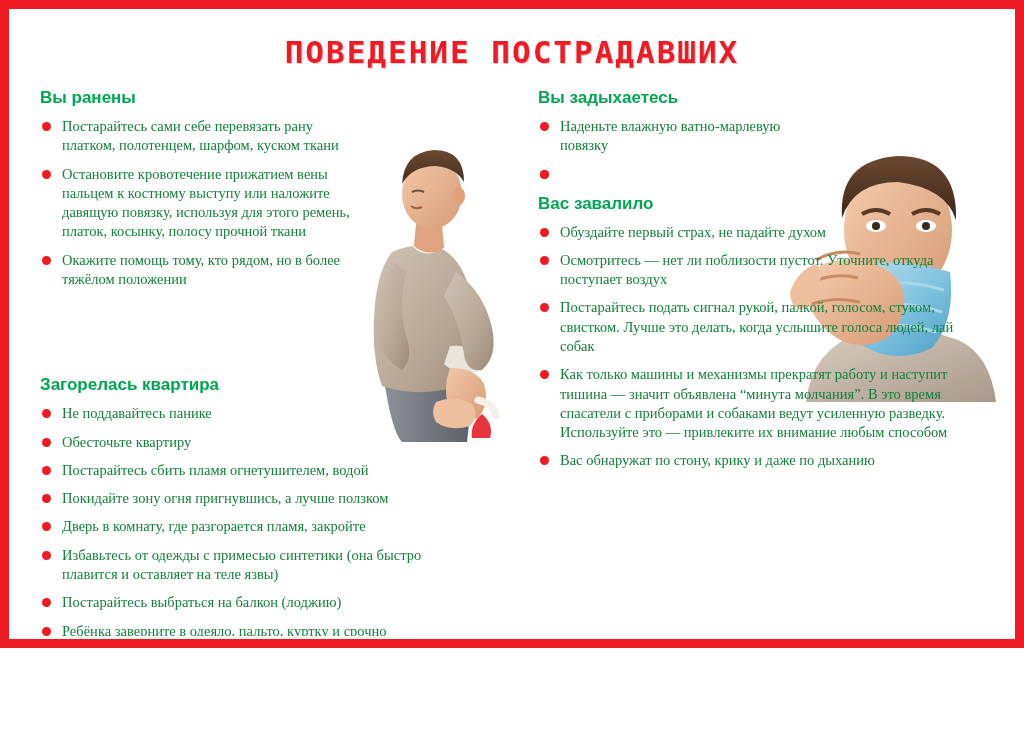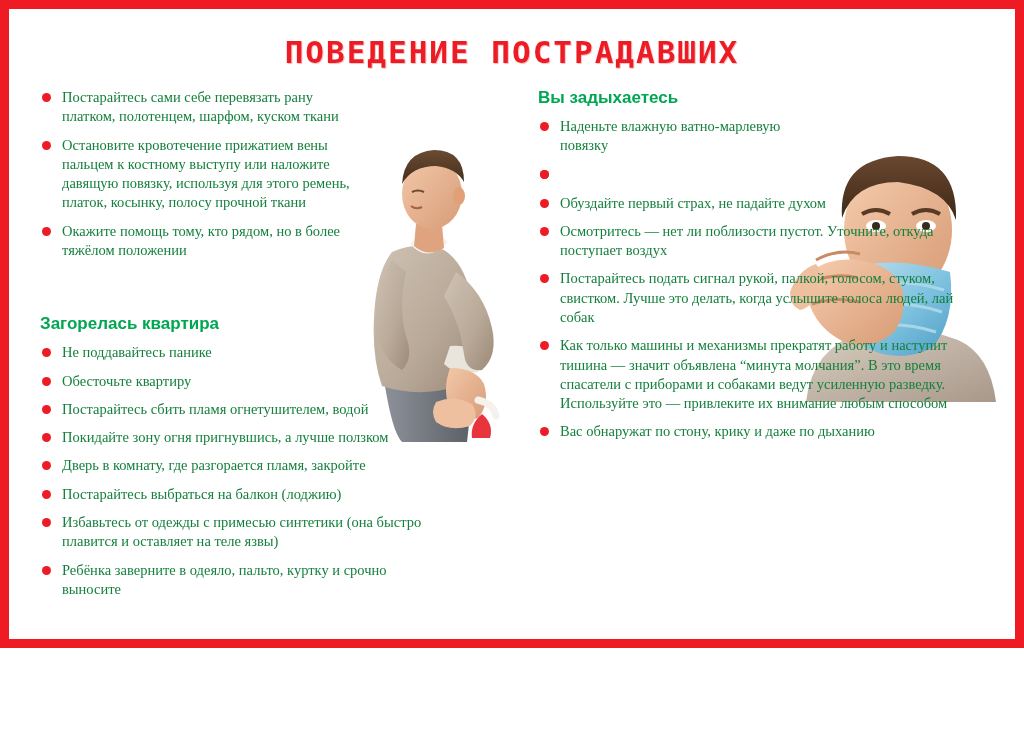--- a/index.html
+++ b/index.html
@@ -214,64 +214,66 @@
       <path d="M30 160 Q54 150 76 156" stroke="#c98a64" stroke-width="3" fill="none"></path>
       <path d="M30 182 Q54 174 78 180" stroke="#c98a64" stroke-width="3" fill="none"></path>
       <path d="M8 170 Q16 148 34 142 Q42 152 36 168 Q30 186 18 188 Q8 184 8 170 Z" fill="#eec0a0"></path>
     </svg>
 
     <div class="columns">
 
       <div class="col left">
 
         <section>
+          <h2 class="sec">Вы ранены</h2>
           <ul class="items">
             <li style="max-width:300px;">
               <span class="bullet"></span>
               <span>Постарайтесь сами себе перевязать рану платком, полотенцем, шарфом, куском ткани</span>
             </li>
             <li style="max-width:300px;">
               <span class="bullet"></span>
               <span>Остановите кровотечение прижатием вены пальцем к костному выступу или наложите давящую повязку, используя для этого ремень, платок, косынку, полосу прочной ткани</span>
             </li>
             <li style="max-width:300px;">
               <span class="bullet"></span>
               <span>Окажите помощь тому, кто рядом, но в более тяжёлом положении</span>
             </li>
           </ul>
         </section>
 
-        <section class="block-2" style="margin-top:54px;">
+        <section class="block-2" style="margin-top:86px;">
           <h2 class="sec">Загорелась квартира</h2>
           <ul class="items tight">
             <li><span class="bullet"></span><span>Не поддавайтесь панике</span></li>
             <li><span class="bullet"></span><span>Обесточьте квартиру</span></li>
             <li><span class="bullet"></span><span>Постарайтесь сбить пламя огнетушителем, водой</span></li>
             <li><span class="bullet"></span><span>Покидайте зону огня пригнувшись, а лучше ползком</span></li>
             <li><span class="bullet"></span><span>Дверь в комнату, где разгорается пламя, закройте</span></li>
+            <li style="max-width:370px;"><span class="bullet"></span><span>Избавьтесь от одежды с примесью синтетики (она быстро плавится и оставляет на теле язвы)</span></li>
             <li><span class="bullet"></span><span>Постарайтесь выбраться на балкон (лоджию)</span></li>
-            <li style="max-width:370px;"><span class="bullet"></span><span>Избавьтесь от одежды с примесью синтетики (она быстро плавится и оставляет на теле язвы)</span></li>
             <li style="max-width:330px;"><span class="bullet"></span><span>Ребёнка заверните в одеяло, пальто, куртку и срочно выносите</span></li>
           </ul>
         </section>
 
       </div>
 
       <div class="col right">
 
         <section>
           <h2 class="sec">Вы задыхаетесь</h2>
           <ul class="items">
             <li style="max-width:258px;"><span class="bullet"></span><span>Наденьте влажную ватно-марлевую повязку</span></li>
             <li style="max-width:258px;"><span class="bullet"></span></li>
             <li style="max-width:258px;"><span class="bullet"></span></li>
           </ul>
         </section>
 
         <section class="block-2" style="margin-top:38px;">
+          <h2 class="sec">Вас завалило</h2>
           <ul class="items">
             <li><span class="bullet"></span><span>Обуздайте первый страх, не падайте духом</span></li>
             <li style="max-width:420px;"><span class="bullet"></span><span>Осмотритесь — нет ли поблизости пустот. Уточните, откуда поступает воздух</span></li>
             <li style="max-width:430px;"><span class="bullet"></span><span>Постарайтесь подать сигнал рукой, палкой, голосом, стуком, свистком. Лучше это делать, когда услышите голоса людей, лай собак</span></li>
             <li style="max-width:430px;"><span class="bullet"></span><span>Как только машины и механизмы прекратят работу и наступит тишина — значит объявлена “минута молчания”. В это время спасатели с приборами и собаками ведут усиленную разведку. Используйте это — привлеките их внимание любым способом</span></li>
             <li><span class="bullet"></span><span>Вас обнаружат по стону, крику и даже по дыханию</span></li>
           </ul>
         </section>
 
       </div>

